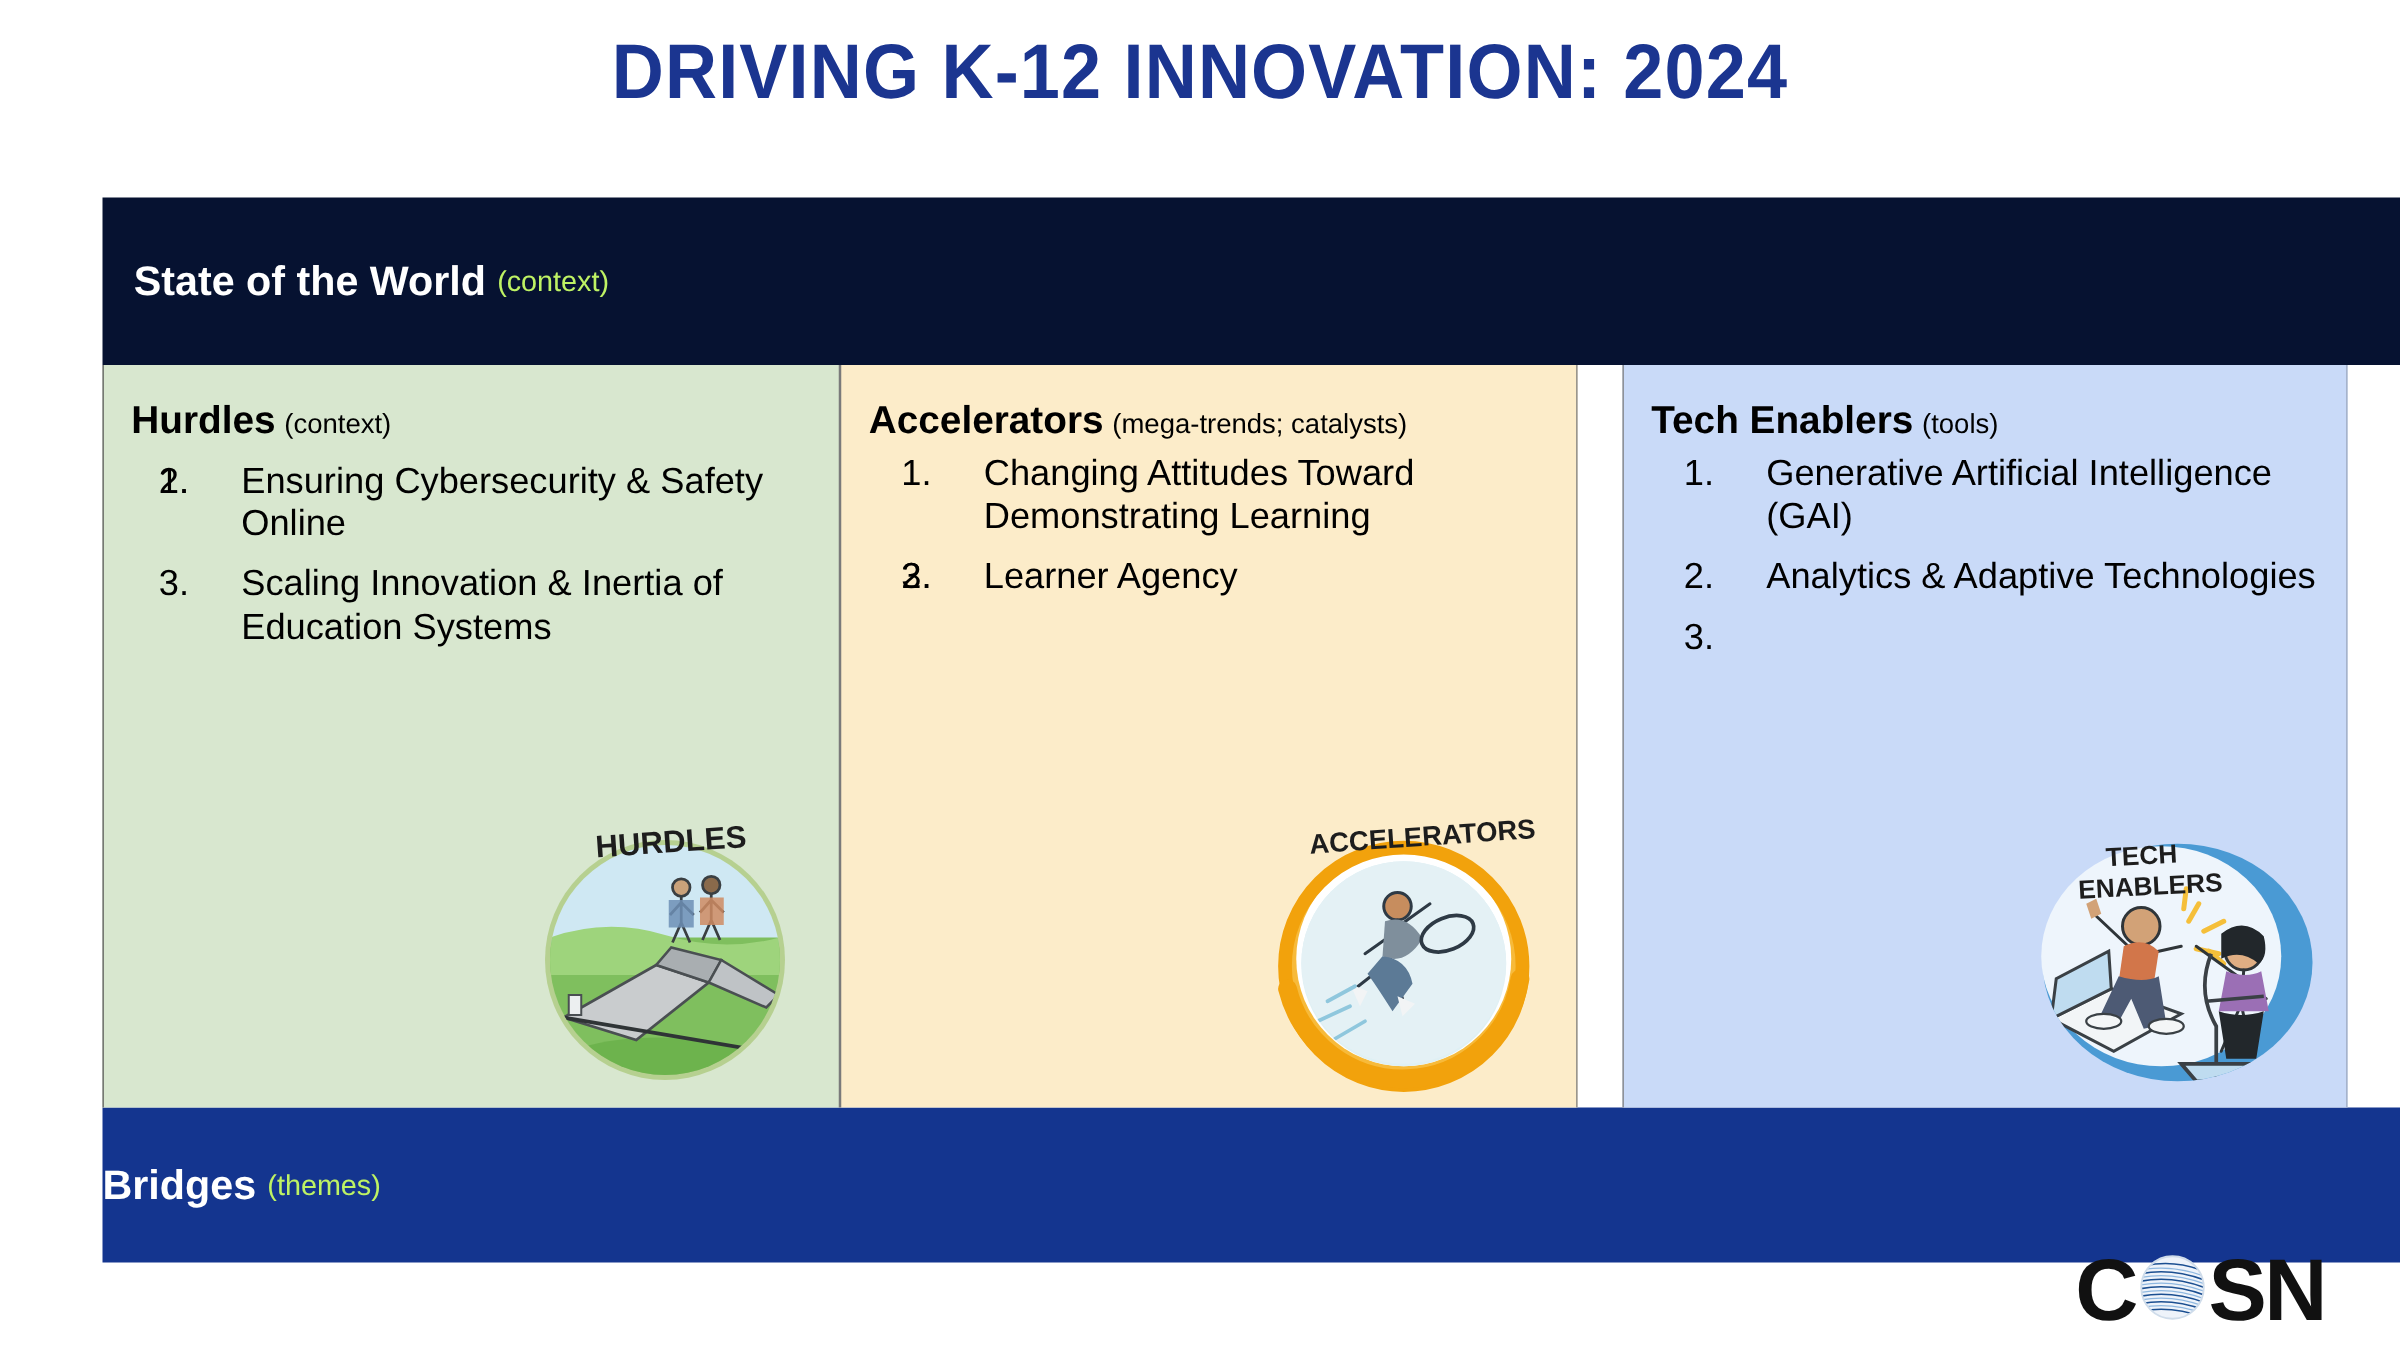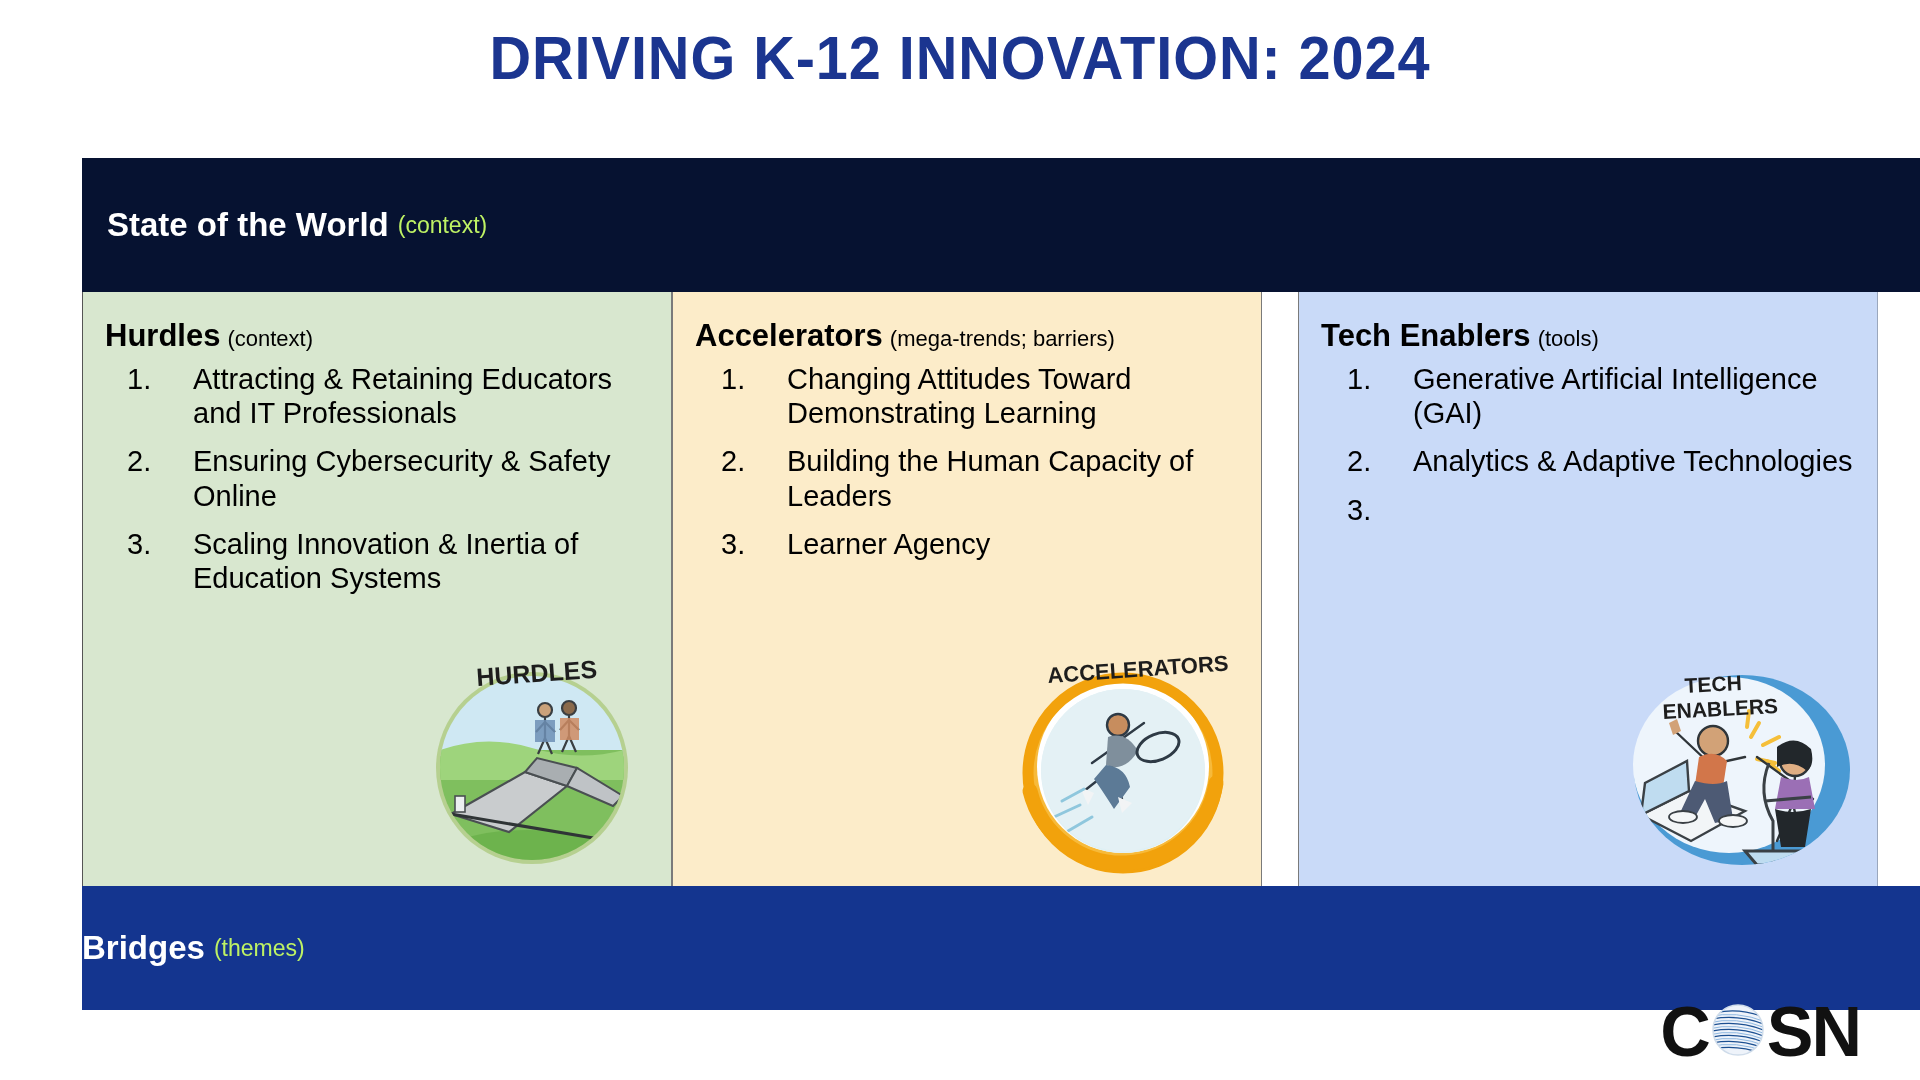--- a/index.html
+++ b/index.html
@@ -151,21 +151,21 @@
     <span class="band-sub">(context)</span>
   </div>
 
   <div id="columns">
 
     <div class="col hurdles">
       <div class="col-head">
         <span>Hurdles</span><span class="paren">(context)</span>
       </div>
       <ol class="items">
-        <li><span class="num">1.</span><span>Attracting &amp; Retaining Educators and IT Professionals</span></li>
+        <li><span class="num">1.</span></li>
         <li><span class="num">2.</span><span>Ensuring Cybersecurity &amp; Safety Online</span></li>
         <li><span class="num">3.</span><span>Scaling Innovation &amp; Inertia of Education Systems</span></li>
       </ol>
 
       <div class="illus" style="right:24px; bottom:10px;">
         <svg width="230" height="230" viewBox="0 0 230 230">
           <defs>
             <clipPath id="hclip">
                 <circle cx="115" cy="122" r="92"></circle>
               </clipPath>
@@ -192,25 +192,25 @@
             <rect x="118" y="74" width="20" height="22" fill="#6d8fb5" opacity="0.85"></rect>
             <rect x="143" y="72" width="19" height="22" fill="#cf8b62" opacity="0.85"></rect>
           </g>
           <text x="60" y="40" font-family="'Liberation Sans', sans-serif" font-size="25" font-weight="bold" fill="#1d1d1d" transform="rotate(-4 60 40)">HURDLES</text>
         </svg>
       </div>
     </div>
 
     <div class="col accelerators">
       <div class="col-head">
-        <span>Accelerators</span><span class="paren">(mega-trends; barriers)</span>
+        <span>Accelerators</span><span class="paren">(mega-trends; catalysts)</span>
       </div>
       <ol class="items">
         <li><span class="num">1.</span><span>Changing Attitudes Toward Demonstrating Learning</span></li>
-        <li><span class="num">2.</span><span>Building the Human Capacity of Leaders</span></li>
+        <li><span class="num">2.</span></li>
         <li><span class="num">3.</span><span>Learner Agency</span></li>
       </ol>
 
       <div class="illus" style="right:20px; bottom:10px;">
         <svg width="235" height="225" viewBox="0 0 235 225">
           <defs>
             <clipPath id="aclip">
                 <circle cx="117" cy="120" r="82"></circle>
               </clipPath>
           </defs>

